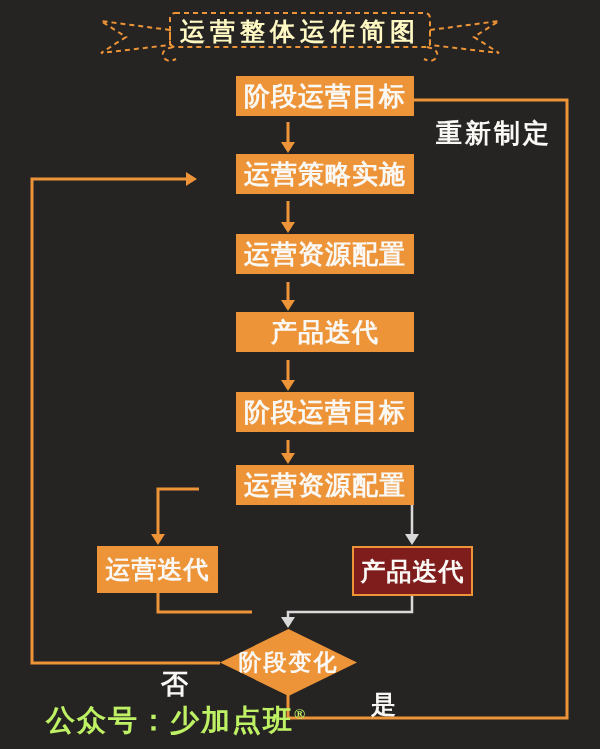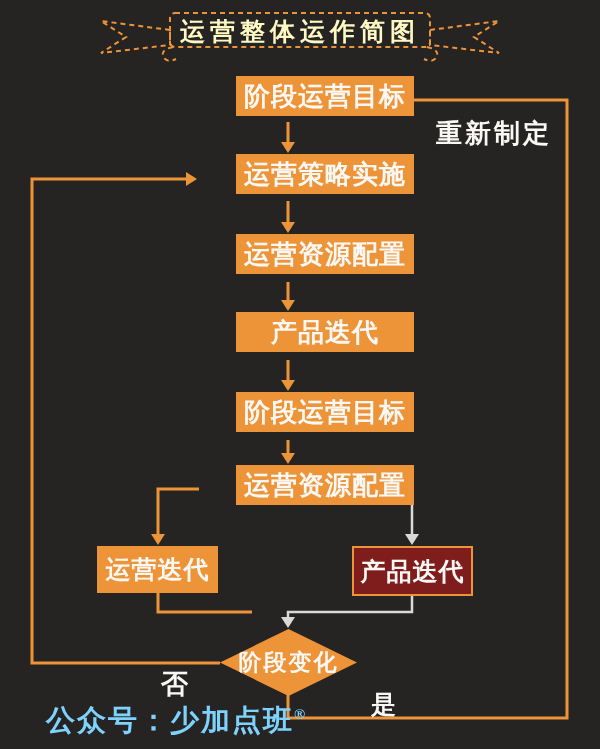--- a/index.html
+++ b/index.html
@@ -28,21 +28,21 @@
     text-align:center;color:#fef9c3;font-weight:bold;font-size:25px;letter-spacing:5px;
     white-space:nowrap;
   }
   .edge-label{
     position:absolute;color:#FAF8F5;font-weight:bold;white-space:nowrap;
   }
   #label-redefine{left:436px;top:116px;width:120px;font-size:26px;letter-spacing:3px;text-align:left;}
   #label-no{left:161px;top:666px;font-size:27px;}
   #label-yes{left:371px;top:688px;font-size:25px;}
   .watermark{
-    position:absolute;left:46px;top:701px;color:#7dd3fc;font-weight:bold;font-size:29px;
+    position:absolute;left:46px;top:701px;color:#bef264;font-weight:bold;font-size:29px;
     letter-spacing:2px;font-family:"Liberation Serif","DejaVu Serif",serif;white-space:nowrap;
   }
   .watermark sup{font-size:15px;vertical-align:super;letter-spacing:0;}
 </style>
 </head>
 <body>
 
 <div id="canvas">
 
   <svg id="connector-layer" viewBox="0 0 600 749" xmlns="http://www.w3.org/2000/svg">

